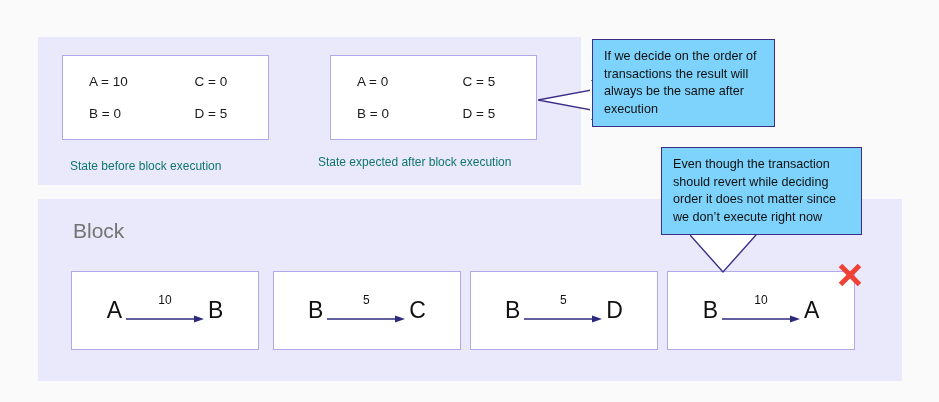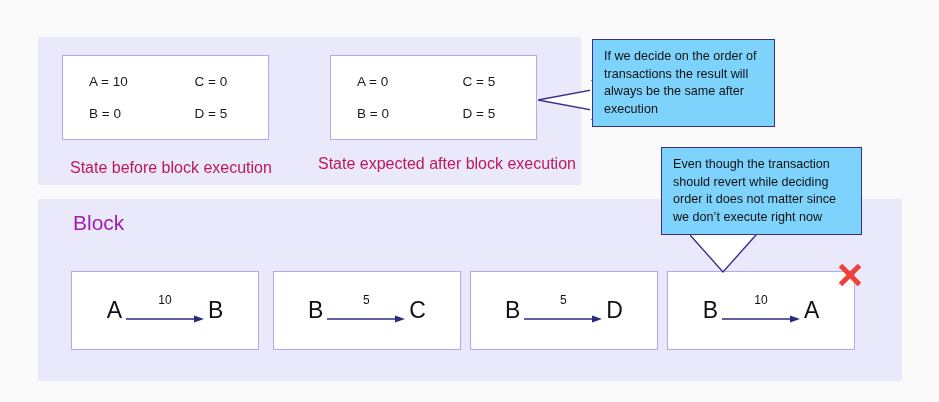--- a/index.html
+++ b/index.html
@@ -68,35 +68,35 @@
     font-size: 13.5px;
     color: #1a1a1a;
     line-height: 1;
     white-space: nowrap;
   }
   .state-cell.col2 { padding-left: 16px; }
 
   
   .caption {
     position: absolute;
-    font-size: 16px;
-    color: #be185d;
+    font-size: 12px;
+    color: #0f766e;
     white-space: nowrap;
     line-height: 1;
   }
   #caption-before { left: 70px;  top: 160px; }
   #caption-after  { left: 318px; top: 156px; }
 
   
   #block-heading {
     position: absolute;
     left: 73px;
-    top: 212px;
+    top: 220px;
     font-size: 21px;
-    color: #a21caf;
+    color: #737373;
     line-height: 1;
     white-space: nowrap;
   }
 
   
   .txbox {
     position: absolute;
     top: 271px;
     width: 188px;
     height: 79px;

